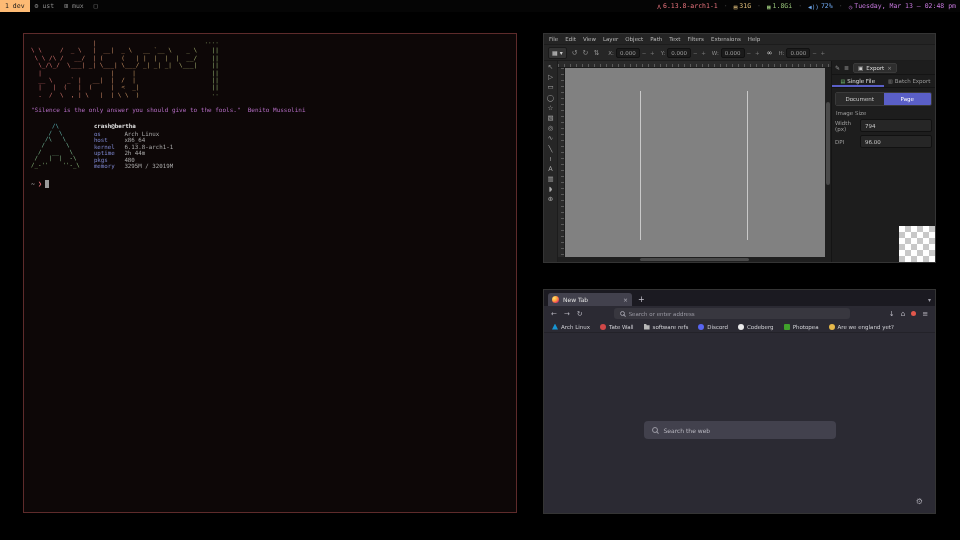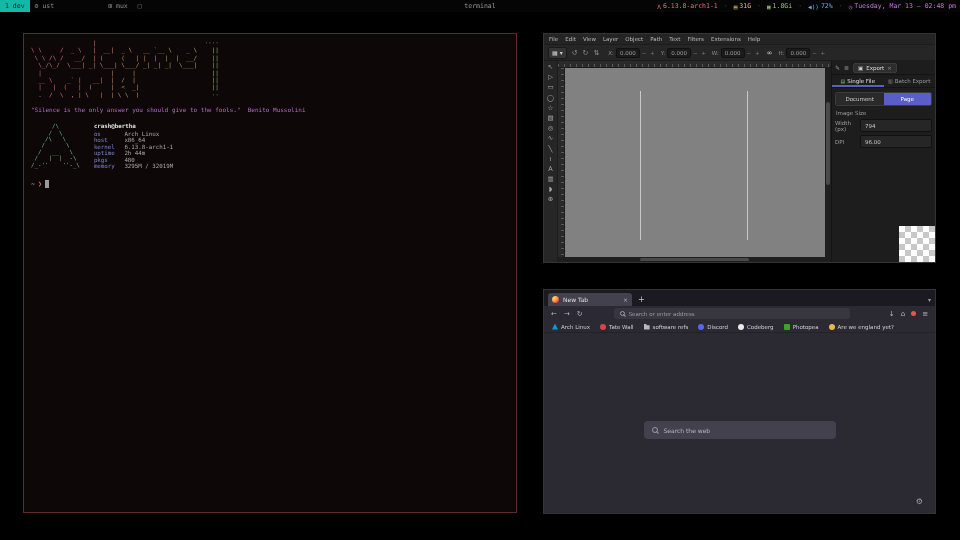--- a/index.html
+++ b/index.html
@@ -148,29 +148,28 @@
   .web-search .mag{ width:6px; height:6px; }
   .ws-ph{ font-size:6px; color:#b9b8c1; }
   .gear{ position:absolute; right:12px; bottom:7px; color:#9e9da6; font-size:8px; }
 </style>
 </head>
 <body>
 
 <div id="topbar">
   <div class="ws">
 
-      <span class="tag" style="background: #14b8a6; color: rgb(22, 22, 22);">1 dev</span>
+      <span class="tag" style="background: #fdba74; color: rgb(22, 22, 22);">1 dev</span>
 
       <span class="tag" style="color: rgb(141, 141, 141);">⚙ ust</span>
 
-      <span class="tag" style="color: rgb(141, 141, 141); margin-left: 44px;">⊞ mux</span>
+      <span class="tag" style="color: rgb(141, 141, 141);">⊞ mux</span>
 
       <span class="tag" style="color: rgb(141, 141, 141);">□</span>
     </div>
-  <div class="bar-title">terminal</div>
   <div class="bar-status">
 
       <span class="seg" style="color: rgb(232, 115, 125);">
         <span class="seg-icon">Λ</span>
         <span class="seg-text">6.13.8-arch1-1</span>
       </span>
 
       <span class="seg" style="color: rgb(227, 192, 123);">
         <span class="seg-icon">▤</span>
         <span class="seg-text">31G</span>

